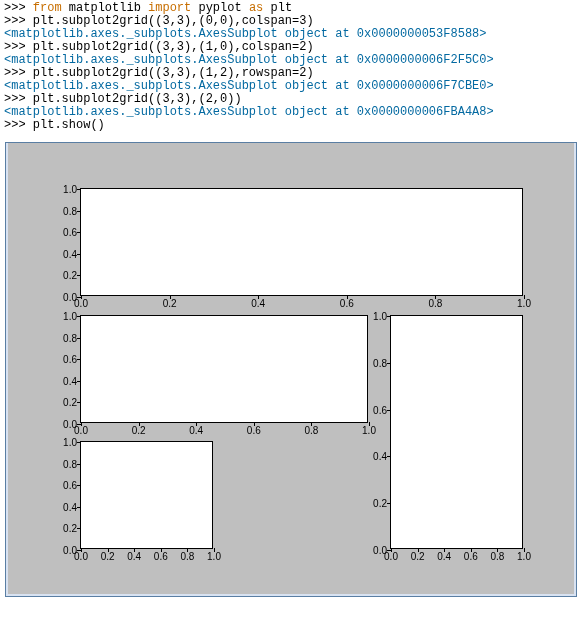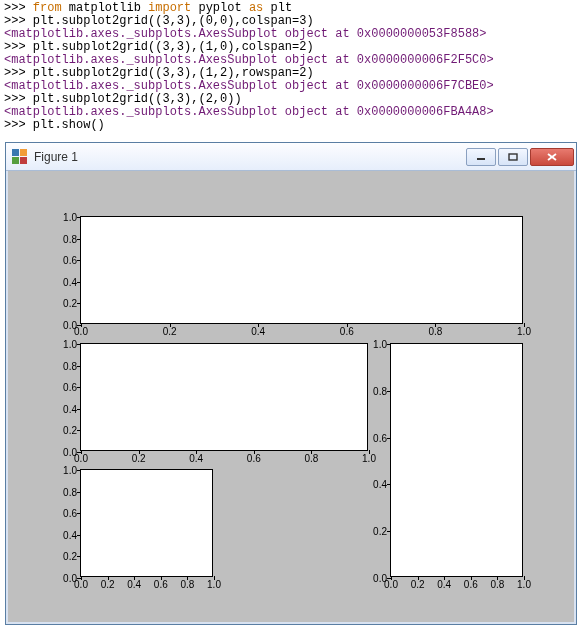--- a/index.html
+++ b/index.html
@@ -11,21 +11,21 @@
     width: 581px;
   }
   .console {
     padding: 2px 4px 6px 4px;
     line-height: 13px;
     white-space: pre;
   }
   .prompt { color: #000; }
   .kw { color: #c76e00; }
   .code { color: #000; }
-  .out { color: #701a75; margin-top: 48px; }
+  .out { color: #0369a1; margin-top: 48px; }
 
   .figwin {
     position: relative;
     margin: 4px 0 0 5px;
     width: 572px;
     border: 1px solid #5a7ea3;
     background: #f0f0f0;
     box-shadow: inset 0 0 0 0 rgba(0,0,0,0);
   }
   .figwin .titlebar {
@@ -116,47 +116,20 @@
     width: 1px; height: 4px;
     background: #000;
   }
 </style>
 </head>
 <body>
 
 <div class="console" id="console"><div><span class="prompt">&gt;&gt;&gt; </span><span class="kw">from</span><span class="code"> matplotlib </span><span class="kw">import</span><span class="code"> pyplot </span><span class="kw">as</span><span class="code"> plt</span></div><div><span class="prompt">&gt;&gt;&gt; </span><span class="code">plt.subplot2grid((3,3),(0,0),colspan=3)</span></div><div><span class="out">&lt;matplotlib.axes._subplots.AxesSubplot object at 0x0000000053F8588&gt;</span></div><div><span class="prompt">&gt;&gt;&gt; </span><span class="code">plt.subplot2grid((3,3),(1,0),colspan=2)</span></div><div><span class="out">&lt;matplotlib.axes._subplots.AxesSubplot object at 0x0000000006F2F5C0&gt;</span></div><div><span class="prompt">&gt;&gt;&gt; </span><span class="code">plt.subplot2grid((3,3),(1,2),rowspan=2)</span></div><div><span class="out">&lt;matplotlib.axes._subplots.AxesSubplot object at 0x0000000006F7CBE0&gt;</span></div><div><span class="prompt">&gt;&gt;&gt; </span><span class="code">plt.subplot2grid((3,3),(2,0))</span></div><div><span class="out">&lt;matplotlib.axes._subplots.AxesSubplot object at 0x0000000006FBA4A8&gt;</span></div><div><span class="prompt">&gt;&gt;&gt; </span><span class="code">plt.show()</span></div></div>
 
 <div class="figwin">
-  <div class="titlebar">
-    <span class="mpl-icon">
-      <span class="a"></span>
-        <span class="b"></span>
-        <span class="c"></span>
-        <span class="d"></span>
-    </span>
-    <span>Figure 1</span>
-    <div class="tbuttons">
-      <div class="tbtn">
-        <svg width="10" height="8">
-            <line x1="1" y1="6" x2="9" y2="6" stroke="#333" stroke-width="2"></line>
-          </svg>
-      </div>
-      <div class="tbtn">
-        <svg width="10" height="8">
-            <rect x="1" y="1" width="8" height="6" fill="none" stroke="#333" stroke-width="1.4"></rect>
-          </svg>
-      </div>
-      <div class="tbtn close">
-        <svg width="12" height="10">
-            <line x1="2" y1="2" x2="10" y2="8" stroke="#fff" stroke-width="1.8"></line>
-            <line x1="10" y1="2" x2="2" y2="8" stroke="#fff" stroke-width="1.8"></line>
-          </svg>
-      </div>
-    </div>
-  </div>
   <div class="client" id="client">
       <div class="axes" style="left: 72px; top: 45px; width: 443px; height: 108px;">
         <span class="ytick" style="top: 108px;">0.0</span>
         <span class="tickmark-y" style="top: 108px;"></span>
         <span class="ytick" style="top: 86.4px;">0.2</span>
         <span class="tickmark-y" style="top: 86.4px;"></span>
         <span class="ytick" style="top: 64.8px;">0.4</span>
         <span class="tickmark-y" style="top: 64.8px;"></span>
         <span class="ytick" style="top: 43.2px;">0.6</span>
         <span class="tickmark-y" style="top: 43.2px;"></span>

